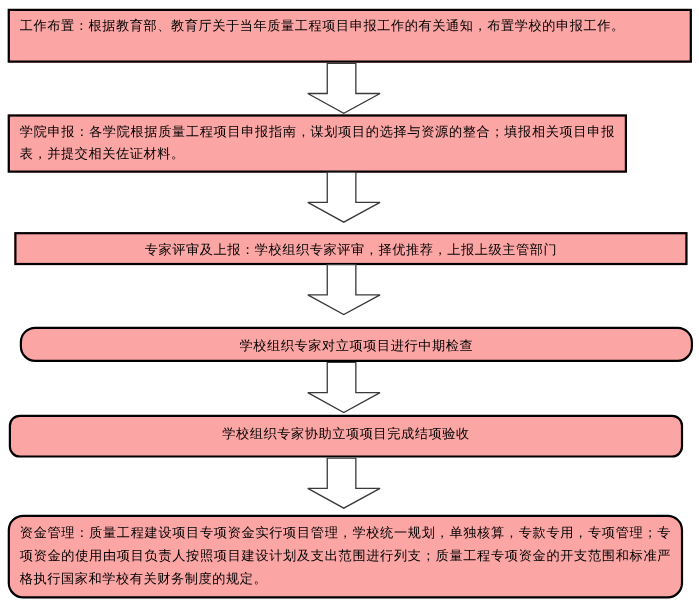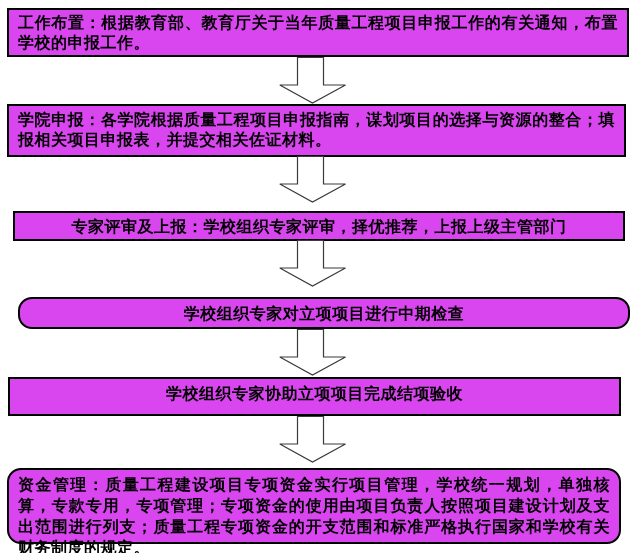--- a/index.html
+++ b/index.html
@@ -13,35 +13,34 @@
     height: 553px;
     background: #ffffff;
     font-family: "Liberation Sans", sans-serif;
     color: #000000;
     overflow: hidden;
   }
   .box {
     position: absolute;
     box-sizing: border-box;
     border: 2px solid #000000;
-    background: #d946ef;
-    font-size: 16px;
+    background: #fca5a5;
+    font-size: 12px;
     line-height: 20px;
     letter-spacing: 0.5px;
     text-align: justify;
-    font-weight: bold;
   }
   .box .txt { display: block; }
   .box.center { text-align: center; letter-spacing: 0.5px; }
 
   .box1 { left: 7px;  top: 8px;   width: 622px; height: 49px; padding: 3px 9px 0 9px; }
-  .box2 { left: 7px;  top: 104px; width: 619px; height: 53px; padding: 4px 9px 0 9px; }
+  .box2 { left: 7px;  top: 104px; width: 563px; height: 53px; padding: 4px 9px 0 9px; }
   .box3 { left: 13px; top: 211px; width: 612px; height: 30px; padding: 4px 6px 0 6px; }
   .box4 { left: 18px; top: 297px; width: 612px; height: 32px; padding: 5px 6px 0 6px; border-radius: 14px; }
-  .box5 { left: 8px;  top: 377px; width: 613px; height: 39px; padding: 5px 6px 0 6px; }
+  .box5 { left: 8px;  top: 377px; width: 613px; height: 39px; padding: 5px 6px 0 6px; border-radius: 10px; }
   .box6 { left: 7px;  top: 468px; width: 614px; height: 76px; padding: 4px 9px 0 9px; line-height: 21px; border-radius: 14px; }
 
   .arrow {
     position: absolute;
     left: 279px;
     width: 68px;
     height: 47px;
   }
   .arrow1 { top: 57px; }
   .arrow2 { top: 156px; }

